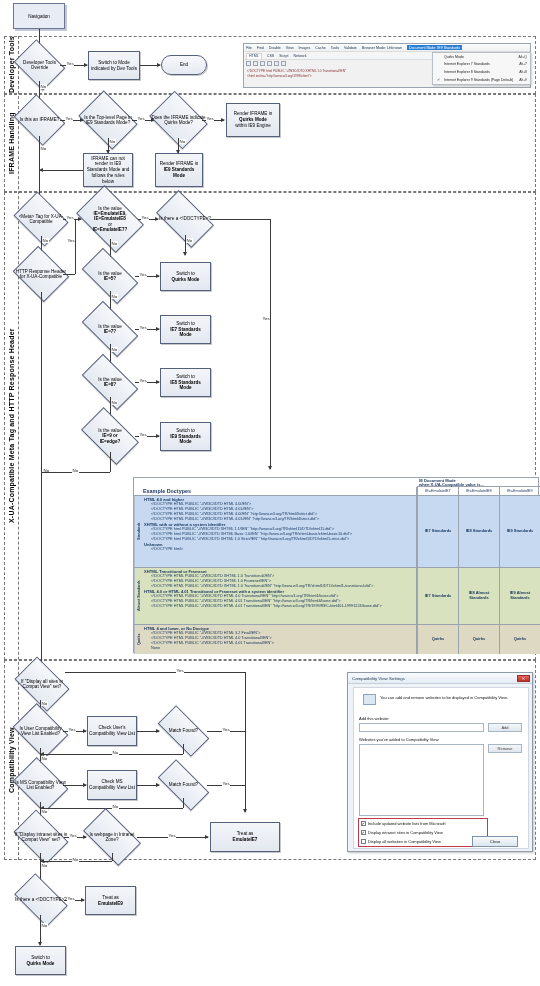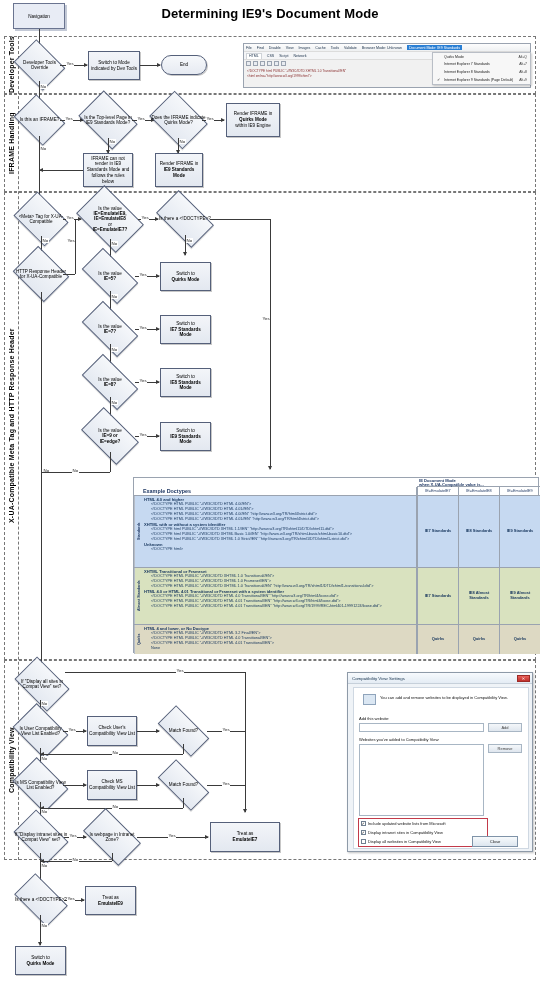--- a/index.html
+++ b/index.html
@@ -191,21 +191,20 @@
   .cv-hl { position:absolute; border:1.2px solid #c23a4a; }
   .cv-ok { position:absolute; background:linear-gradient(180deg,#f7fafc,#dde6ef);
     border:1px solid #7f93a8; font-size:4.2px; color:#1a1a1a;
     display:flex; align-items:center; justify-content:center; }
 </style>
 </head>
 <body>
 
 <div id="canvas">
 
-  <div class="title">Determining IE9's Document Mode</div>
 
   <div class="node navbox" style="left:13px; top:3px; width:52px; height:26px;">
     <span>Navigation</span>
   </div>
 
   <div class="lane" style="left:4px; top:36px; width:532px; height:58px;"></div>
   <div class="lane" style="left:4px; top:94px; width:532px; height:98px;"></div>
   <div class="lane" style="left:4px; top:192px; width:532px; height:468px;"></div>
   <div class="lane" style="left:4px; top:660px; width:532px; height:200px;"></div>
 

